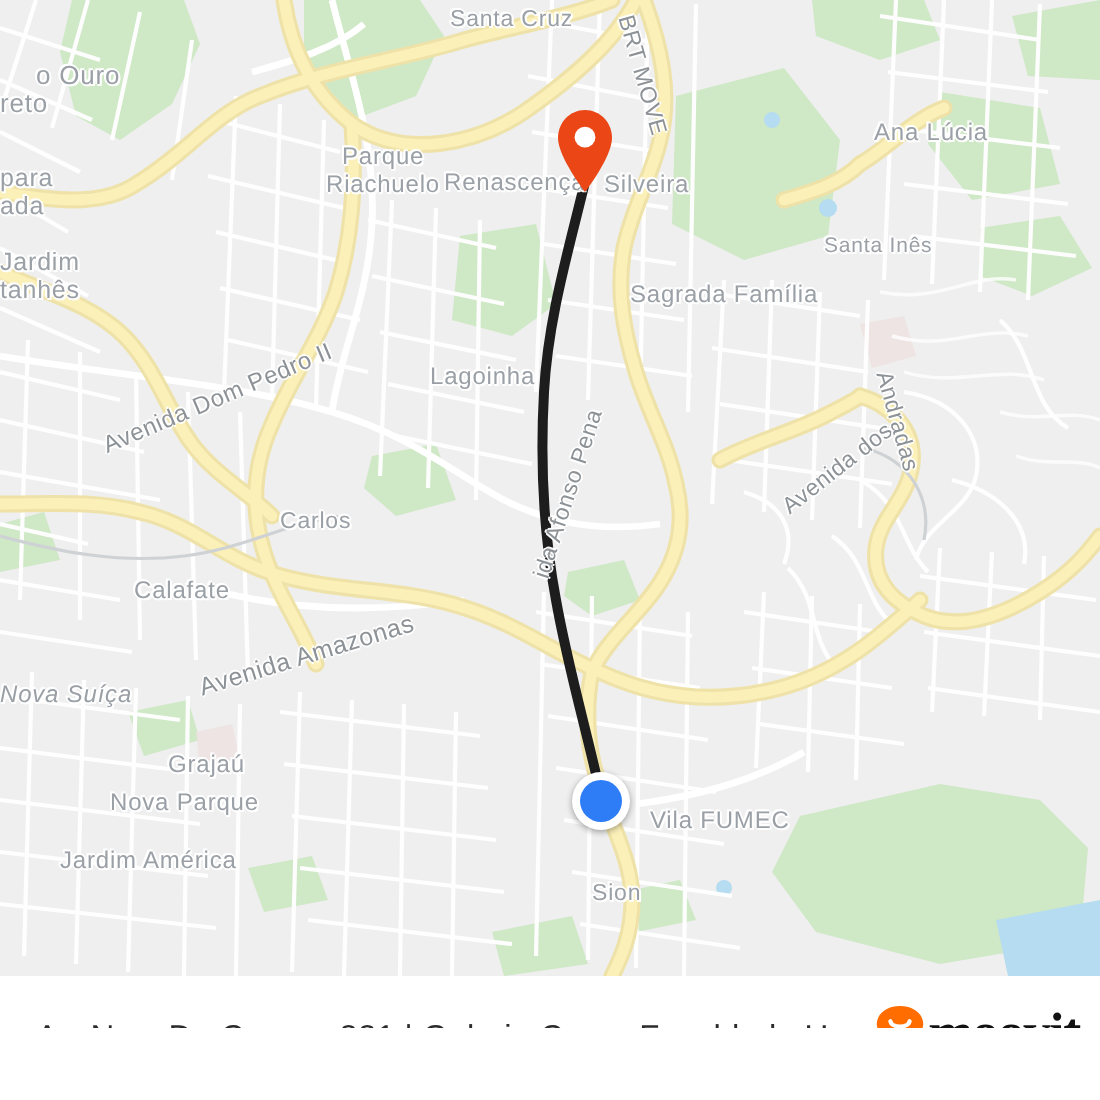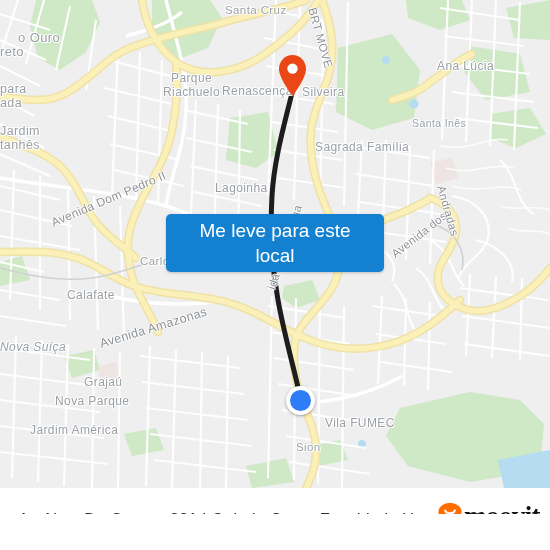--- a/index.html
+++ b/index.html
@@ -334,21 +334,21 @@
         <div class="map-label" style="left: 412px; top: 117px; font-size: 10.5px;">Santa Inês</div>
         <div class="map-label" style="left: 0px; top: 124px; font-size: 12.5px;">Jardim</div>
         <div class="map-label" style="left: 0px; top: 138px; font-size: 12.5px; text-align: center;">tanhês</div>
         <div class="map-label" style="left: 315px; top: 140px; font-size: 12px;">Sagrada Família</div>
         <div class="map-label" style="left: 215px; top: 181px; font-size: 12px;">Lagoinha</div>
         <div class="map-label" style="left: 140px; top: 255px; font-size: 11.5px;">Carlos</div>
         <div class="map-label" style="left: 67px; top: 288px; font-size: 12px;">Calafate</div>
         <div class="map-label" style="left: 0px; top: 340px; font-size: 12px; font-style: italic;">Nova Suíça</div>
         <div class="map-label" style="left: 84px; top: 375px; font-size: 12px; text-align: center;">Grajaú</div>
         <div class="map-label" style="left: 55px; top: 394px; font-size: 12px;">Nova Parque</div>
-        <div class="map-label" style="left: 325px; top: 416px; font-size: 12px; text-align: right;">Vila FUMEC</div>
+        <div class="map-label" style="left: 325px; top: 403px; font-size: 12px; text-align: right;">Vila FUMEC</div>
         <div class="map-label" style="left: 30px; top: 423px; font-size: 12px;">Jardim América</div>
         <div class="map-label" style="left: 296px; top: 441px; font-size: 11.5px;">Sion</div>
       </div>
 
     <div id="road-labels">
         <div class="road-label" style="left: 312px; top: 2px; font-size: 11.5px; transform: rotate(74deg);">BRT MOVE</div>
         <div class="road-label" style="left: 52px; top: 216px; font-size: 12px; transform: rotate(-23deg);">Avenida Dom Pedro II</div>
         <div class="road-label" style="left: 100px; top: 337px; font-size: 12.5px; transform: rotate(-17deg);">Avenida Amazonas</div>
         <div class="road-label" style="left: 393px; top: 249px; font-size: 11.5px; transform: rotate(-38deg);">Avenida dos</div>
         <div class="road-label" style="left: 441px; top: 180px; font-size: 11.5px; transform: rotate(74deg);">Andradas</div>
@@ -359,21 +359,20 @@
       <svg width="31" height="43" viewBox="0 0 31 43">
         <path d="M15.5,42 C15.5,42 29,24.5 29,15 C29,7.0 22.9,1 15.5,1 C8.1,1 2,7.0 2,15 C2,24.5 15.5,42 15.5,42 Z" fill="#ea4616"></path>
         <circle cx="15.5" cy="14.6" r="5.2" fill="#ffffff"></circle>
       </svg>
     </div>
 
     <div id="dest-marker">
       <div class="dot"></div>
     </div>
 
-    <button id="cta-button" style="background: rgb(19, 129, 207);">Me leve para este local</button>
 
   </div>
 
   <div id="footer">
     <div class="trip">
       <span class="place">Av. Nsa. Do Carmo, 221 | Galeria C...</span>
       <span class="arrow">→</span>
       <span class="place">Faculdade Un...</span>
     </div>
     <div id="brand">

